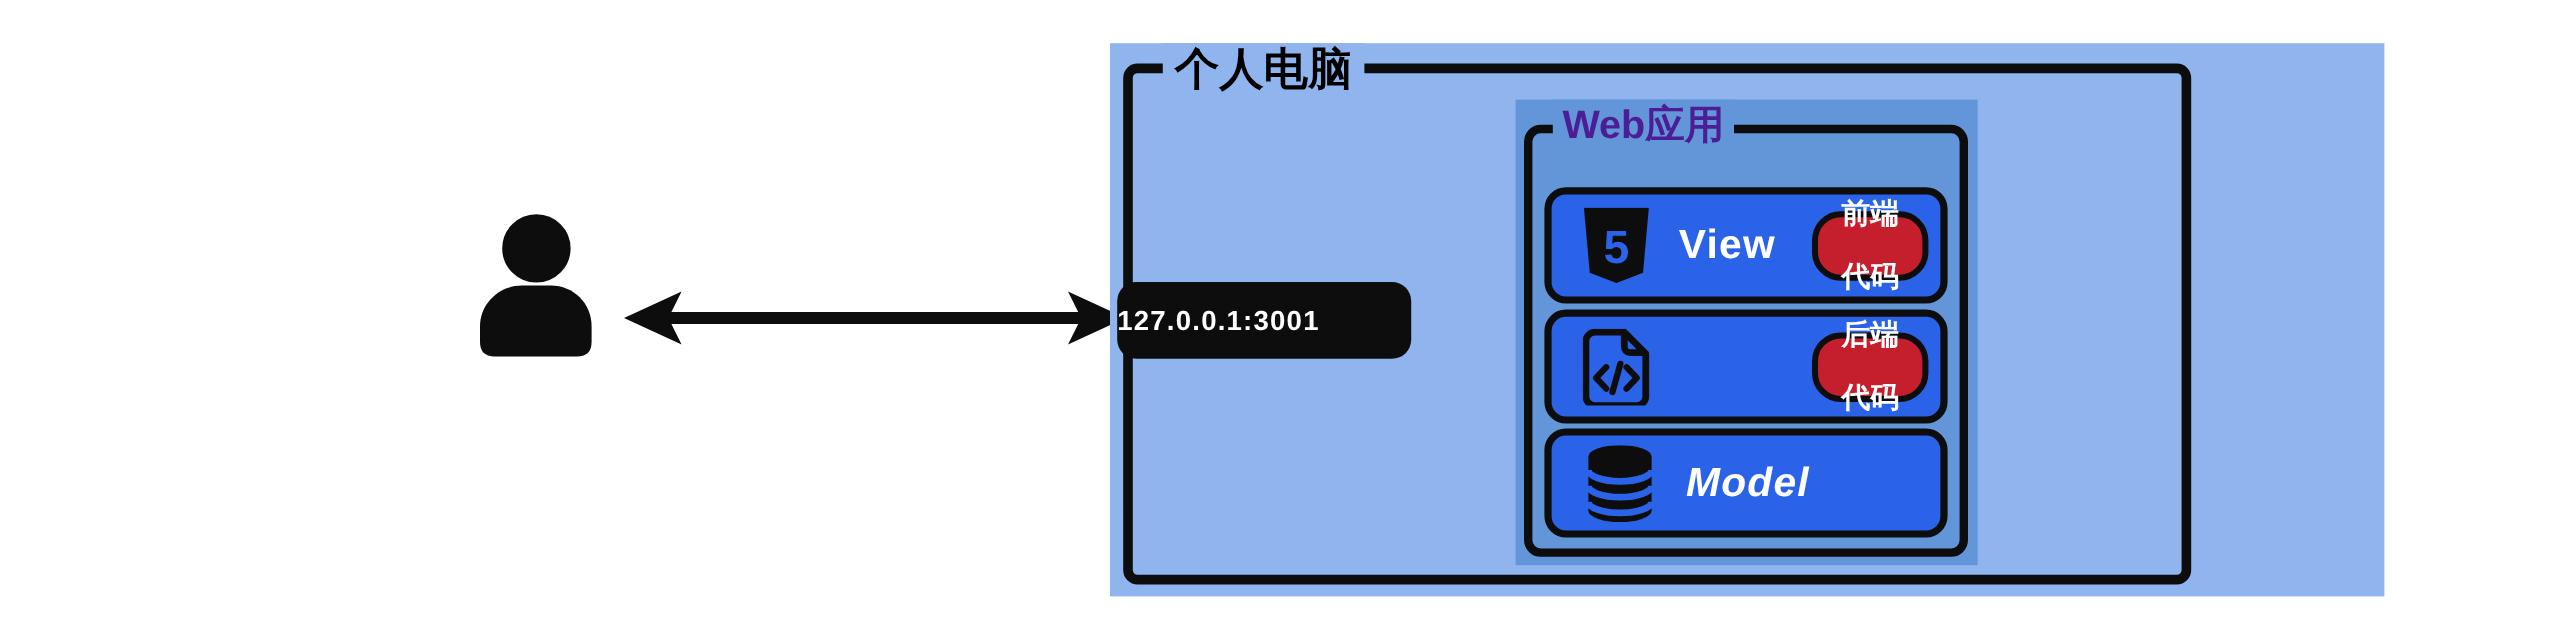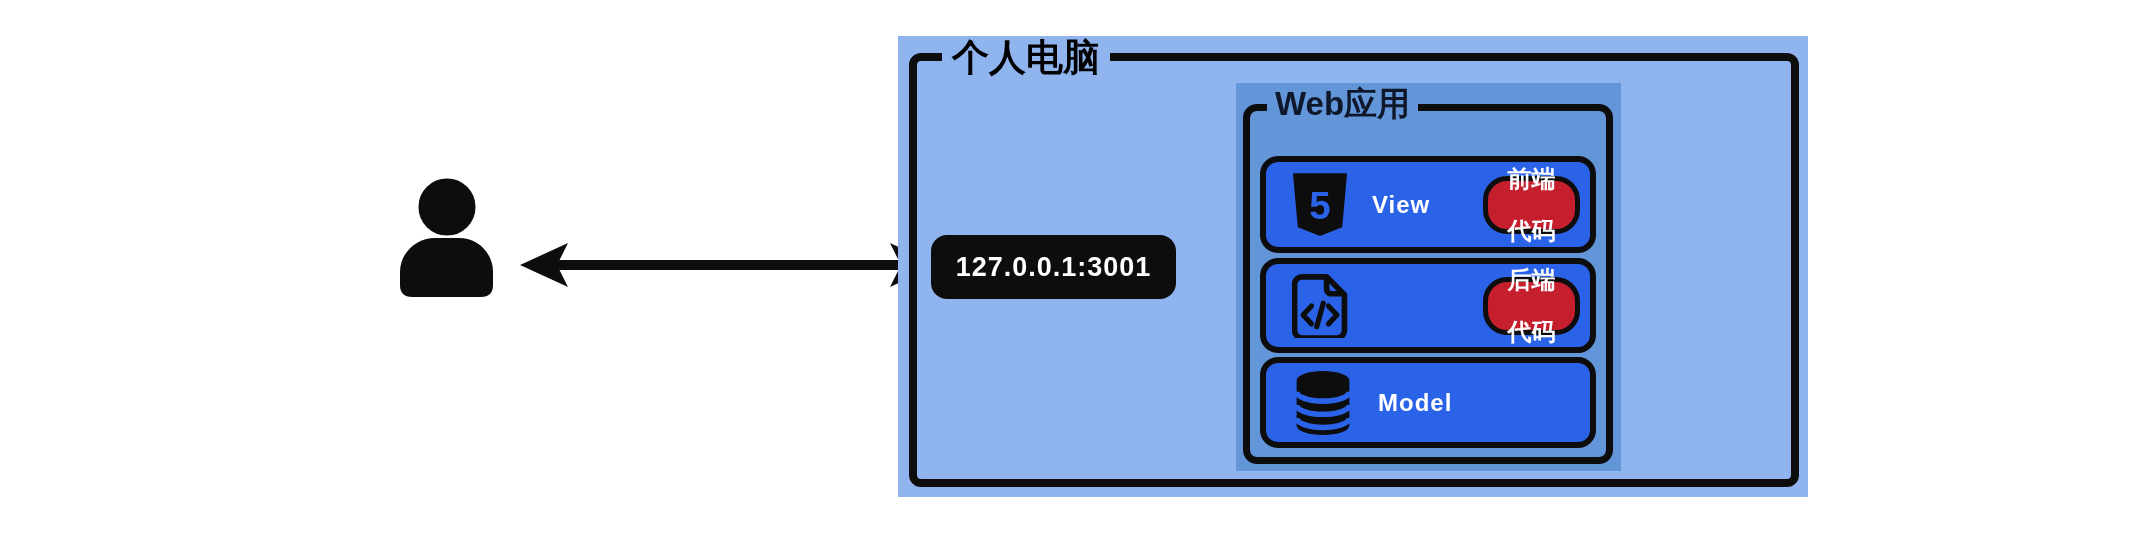--- a/index.html
+++ b/index.html
@@ -9,47 +9,47 @@
 
   
   .person-svg { left:396px; top:174px; width:102px; height:126px; }
   .person-label { left:320px; top:305px; width:260px; text-align:center;
                   font-size:38px; font-weight:bold; color:#000; letter-spacing:2px; }
 
   
   .arrow-svg { left:516px; top:241px; width:426px; height:48px; }
 
   
-  .computer-fill { left:898px; top:36px; width:910px; height:461px; background:#8fb4ee; }
+  .computer-fill { left:925px; top:36px; width:1062px; height:461px; background:#8fb4ee; }
   .computer-border { position:absolute; left:11px; top:17px; width:890px; height:434px;
                      border:8px solid #0d0d0d; border-radius:12px; }
   .computer-title { position:absolute; left:44px; top:0px; height:44px; line-height:44px;
                     background:#8fb4ee; padding:0 10px; font-size:37px; font-weight:bold; color:#000; }
 
   
   .address-label { left:931px; top:235px; width:245px; height:64px; background:#0d0d0d;
-                   border-radius:16px; color:#ffffff; font-size:27px; font-weight:bold;
-                   text-align:center; line-height:64px; letter-spacing:1px; }
+                   border-radius:16px; color:#ffffff; font-size:23px; font-weight:bold;
+                   text-align:left; line-height:64px; letter-spacing:1px; }
 
   
   .webapp-fill { position:absolute; left:338px; top:47px; width:385px; height:388px; background:#6396d8; }
   .webapp-border { position:absolute; left:7px; top:21px; width:370px; height:360px;
                    border:7px solid #0d0d0d; border-radius:14px; }
   .webapp-title { position:absolute; left:31px; top:0px; height:42px; line-height:42px;
-                  background:#6396d8; padding:0 8px; font-size:33px; font-weight:bold; color:#0f172a; }
+                  background:#6396d8; padding:0 8px; font-size:33px; font-weight:bold; color:#4c1d95; }
 
   
   .layer-row { position:absolute; left:24px; width:336px; background:#2b63e8;
                border:6px solid #0d0d0d; border-radius:18px;
                display:flex; align-items:center; padding:0 10px 0 26px; }
   .row-view    { top:73px;  height:97px; }
   .row-control { top:175px; height:95px; }
-  .row-model   { top:274px; height:91px; }
+  .row-model   { top:274px; height:91px;font-style:italic; }
   .layer-icon { flex:none; display:block; }
-  .layer-label { color:#ffffff; font-size:24px; font-weight:bold; margin-left:24px; letter-spacing:1px; }
+  .layer-label { color:#ffffff; font-size:34px; font-weight:bold; margin-left:24px; letter-spacing:1px; }
   .code-badge { margin-left:auto; width:97px; height:58px; background:#c51f2e;
                 border:5px solid #0d0d0d; border-radius:24px; color:#ffffff;
                 font-size:24px; font-weight:bold; line-height:1.05;
                 display:flex; flex-direction:column; align-items:center; justify-content:center;
                 text-align:center;gap:27px; }
 </style>
 </head>
 <body>
 
 <div class="canvas">

